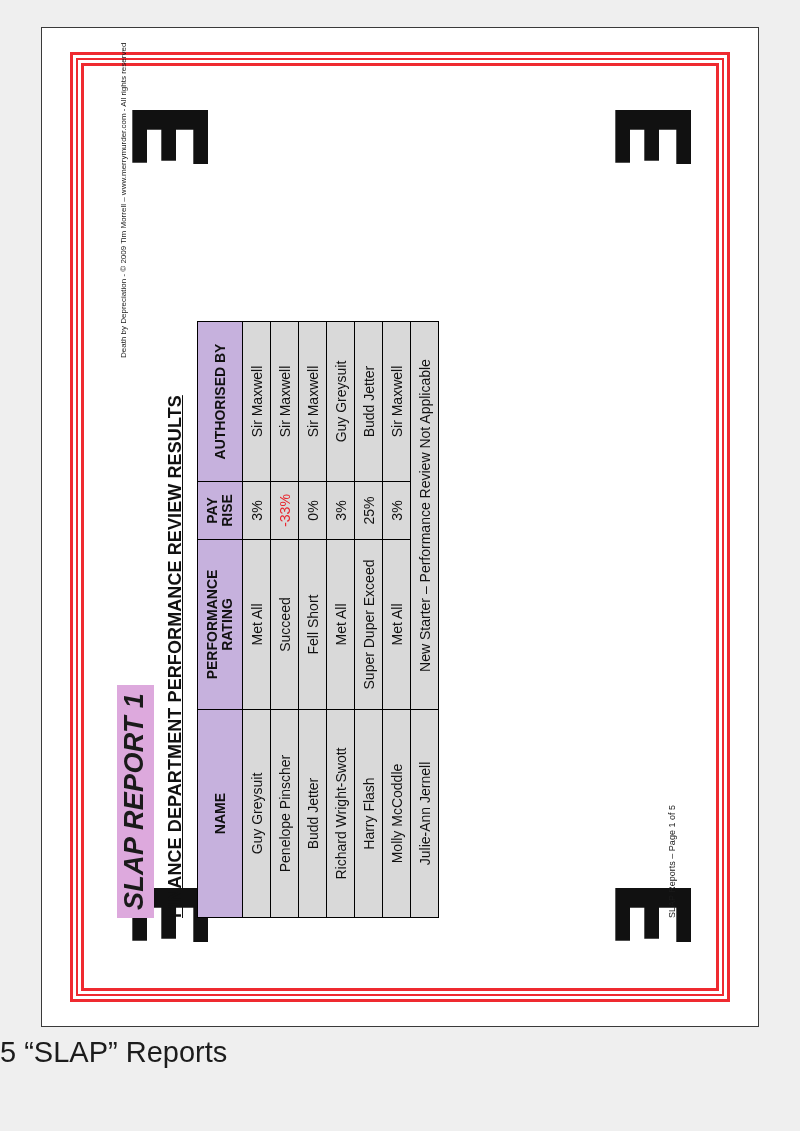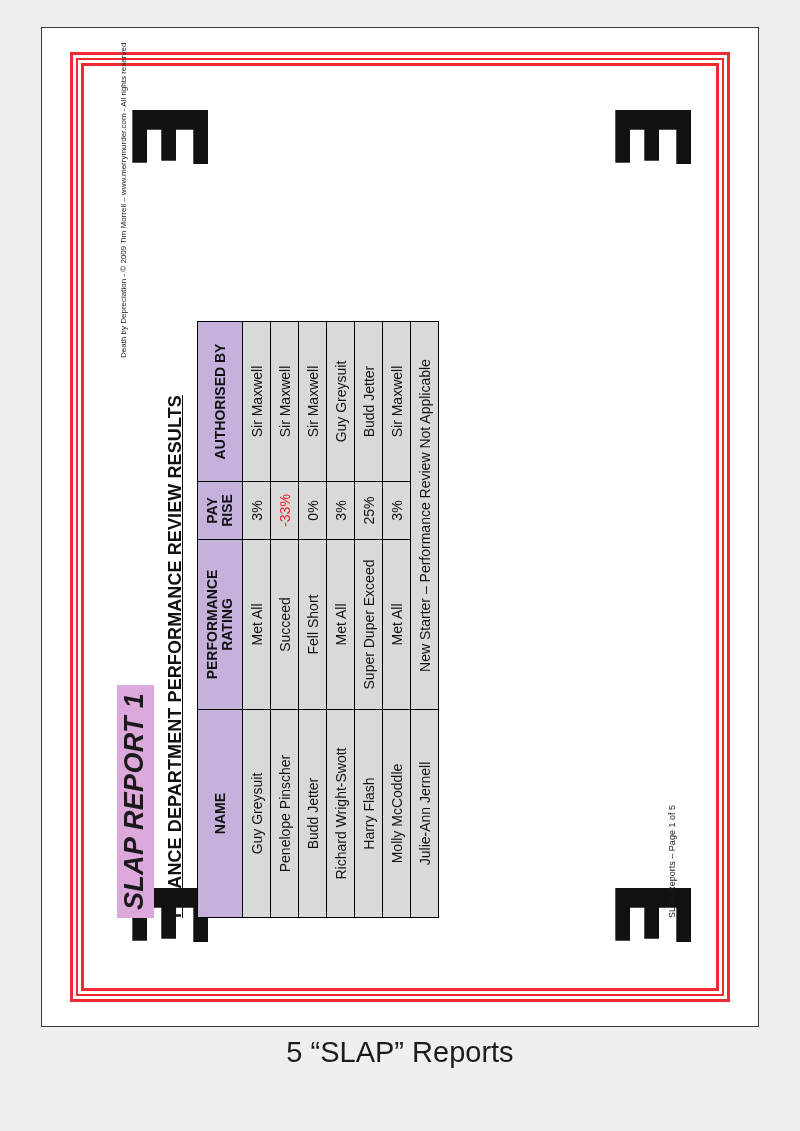--- a/index.html
+++ b/index.html
@@ -181,21 +181,21 @@
     color: #1a1a1a;
     white-space: nowrap;
   }
 
   
   #page-caption {
     position: absolute;
     left: 0;
     top: 1036px;
     width: 800px;
-    text-align: center;
+    text-align: left;
     font-size: 29px;
     color: #1c1c1c;
   }
 </style>
 </head>
 <body>
 
 <div id="page-sheet">
 
   <div class="red-frame-outer"></div>

